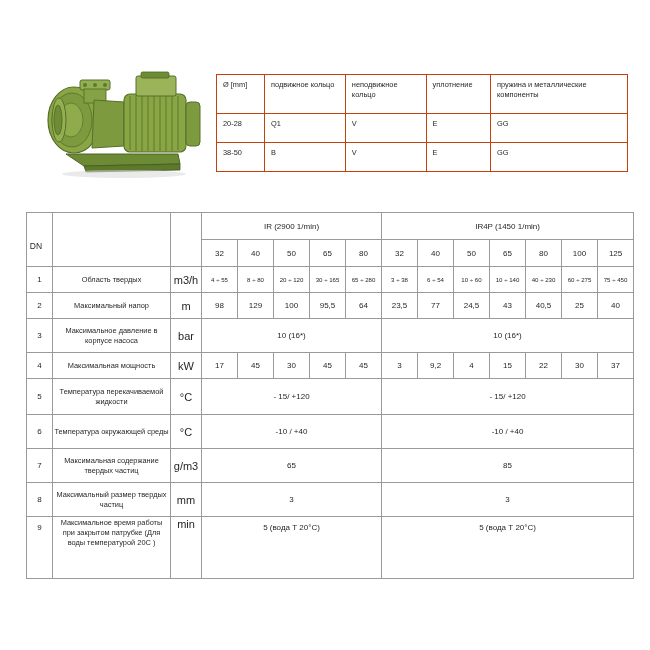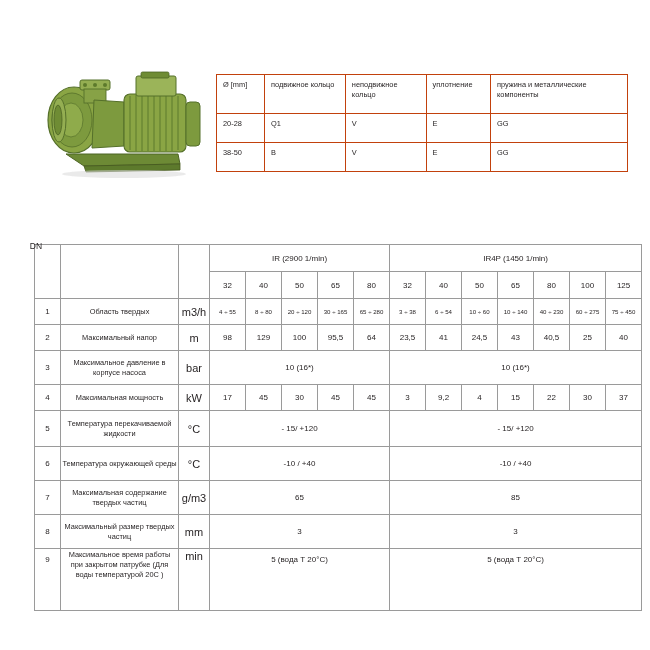--- a/index.html
+++ b/index.html
@@ -55,28 +55,27 @@
   #seal-table tbody td { height: 18px; }
   .sc0 { width: 47px; }
   .sc1 { width: 79px; }
   .sc2 { width: 79px; }
   .sc3 { width: 63px; }
   .sc4 { width: 134px; }
 
   
   #spec-table {
     position: absolute;
-    left: 34px;
+    left: 26px;
     top: 212px;
     width: 570px;
     border-collapse: collapse;
     table-layout: fixed;
     font-size: 7.2px;
     color: #231f20;
-    margin-top: 32px;
   }
   #spec-table td, #spec-table th {
     border: 1px solid #9a9a9a;
     font-weight: normal;
     text-align: center;
     vertical-align: middle;
     padding: 1px 1px;
     color: #231f20;
   }
   .grp-head { height: 24px; font-size: 8px; }
@@ -249,21 +248,21 @@
     <tr style="height:26px;">
       <td class="row-no">2</td>
       <td class="row-label">Максимальный напор</td>
       <td class="row-unit">m</td>
       <td class="val">98</td>
       <td class="val">129</td>
       <td class="val">100</td>
       <td class="val">95,5</td>
       <td class="val">64</td>
       <td class="val">23,5</td>
-      <td class="val">41</td>
+      <td class="val">77</td>
       <td class="val">24,5</td>
       <td class="val">43</td>
       <td class="val">40,5</td>
       <td class="val">25</td>
       <td class="val">40</td>
     </tr>
 
     <tr style="height:34px;">
       <td class="row-no">3</td>
       <td class="row-label">Максимальное давление в корпусе насоса</td>

